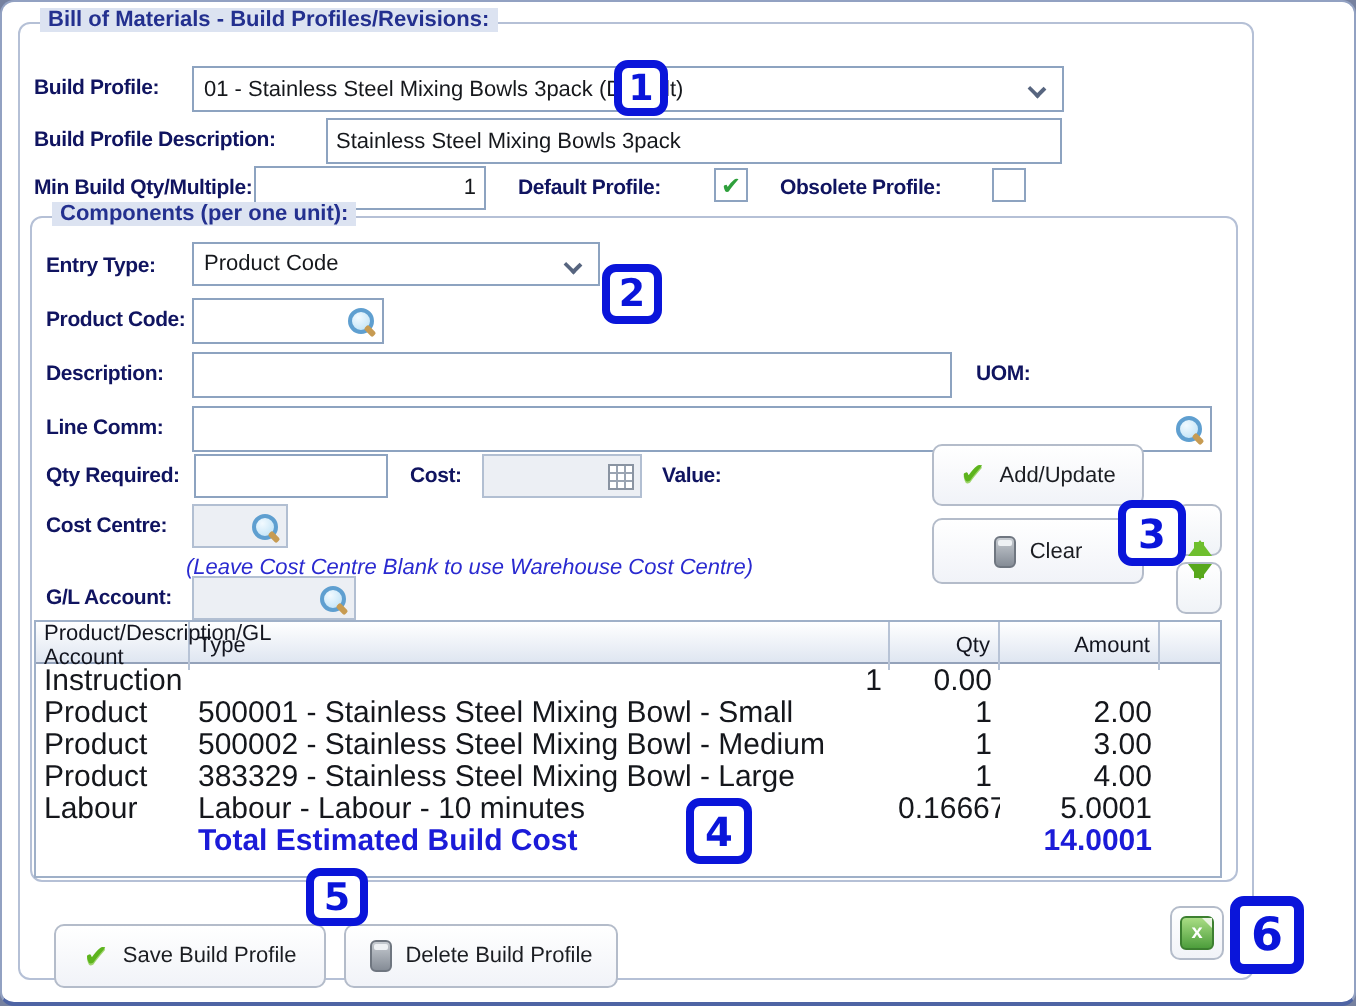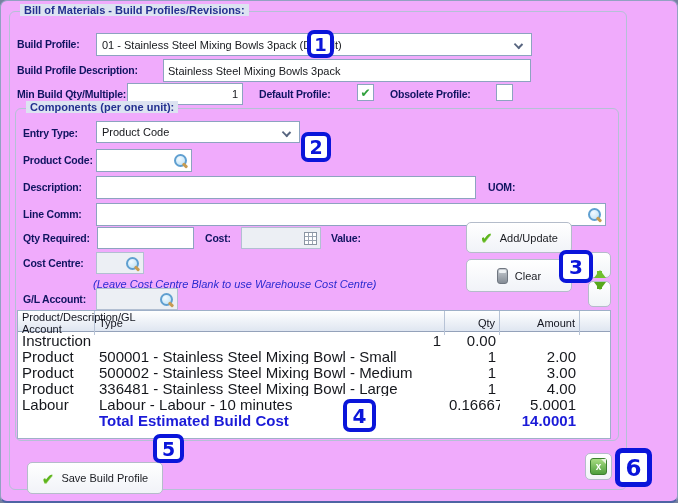--- a/index.html
+++ b/index.html
@@ -6,21 +6,21 @@
   html,body { width: 678px; height: 503px; }
   body {
     background: #76819f;
     font-family: "Liberation Sans", "DejaVu Sans", sans-serif;
     position: relative;
     overflow: hidden;
   }
   #window {
     position: absolute; left: 0; top: 0;
     width: 678px; height: 503px;
-    background: #f0abfc;
+    background: #ffffff;
     border: 1px solid #92a1c2;
     border-bottom: 2px solid #4e64a4;
     border-radius: 7px;
   }
   .groupbox {
     position: absolute;
     border: 1px solid #b5c0d6;
     border-radius: 6px;
   }
   .legend {
@@ -305,21 +305,21 @@
         </div>
         <div class="trow">
           <div class="tcell c0">Product</div>
           <div class="tcell c1">500002 - Stainless Steel Mixing Bowl - Medium</div>
           <div class="tcell c2">1</div>
           <div class="tcell c3">3.00</div>
           <div class="tcell c4"></div>
         </div>
         <div class="trow">
           <div class="tcell c0">Product</div>
-          <div class="tcell c1">336481 - Stainless Steel Mixing Bowl - Large</div>
+          <div class="tcell c1">383329 - Stainless Steel Mixing Bowl - Large</div>
           <div class="tcell c2">1</div>
           <div class="tcell c3">4.00</div>
           <div class="tcell c4"></div>
         </div>
         <div class="trow">
           <div class="tcell c0">Labour</div>
           <div class="tcell c1">Labour - Labour - 10 minutes</div>
           <div class="tcell c2">0.16667</div>
           <div class="tcell c3">5.0001</div>
           <div class="tcell c4"></div>
@@ -330,20 +330,24 @@
           <div class="tcell c2"></div>
           <div class="tcell c3">14.0001</div>
           <div class="tcell c4"></div>
         </div>
       </div>
   </div>
 
   <div class="btn" style="left:26px; top:461px; width:136px; height:32px;">
     <span class="check-icon">✔</span>
     <span>Save Build Profile</span>
+  </div>
+  <div class="btn" style="left:171px; top:461px; width:137px; height:32px;">
+    <span class="device-icon"></span>
+    <span>Delete Build Profile</span>
   </div>
   <div class="btn" style="left:584px; top:452px; width:27px; height:27px;">
     <span class="excel-icon">x</span>
   </div>
 
   <div class="callout" style="left:306px; top:29px; width:27px; height:28px;">1</div>
   <div class="callout" style="left:300px; top:131px; width:30px; height:30px; font-size:19px;">2</div>
   <div class="callout" style="left:558px; top:249px; width:34px; height:33px; font-size:20px;">3</div>
   <div class="callout" style="left:342px; top:398px; width:33px; height:33px; font-size:20px;">4</div>
   <div class="callout" style="left:152px; top:433px; width:31px; height:29px; font-size:19px;">5</div>

